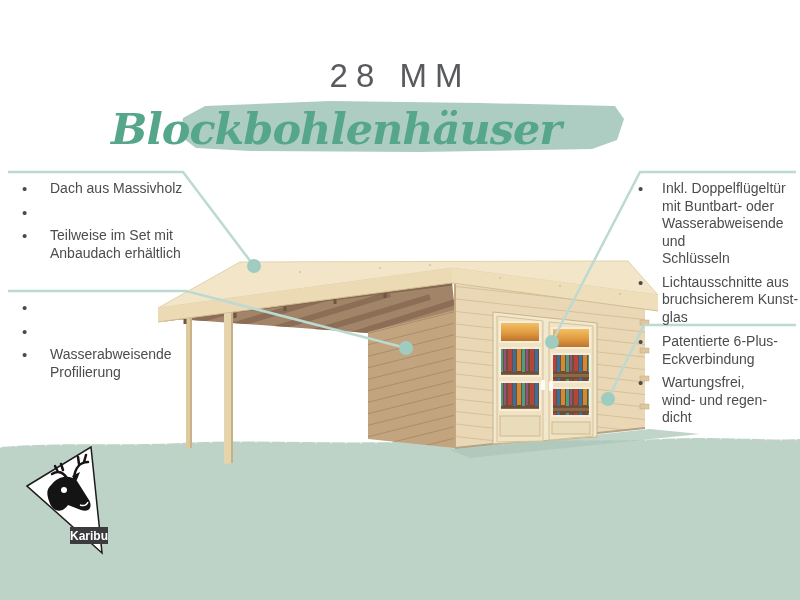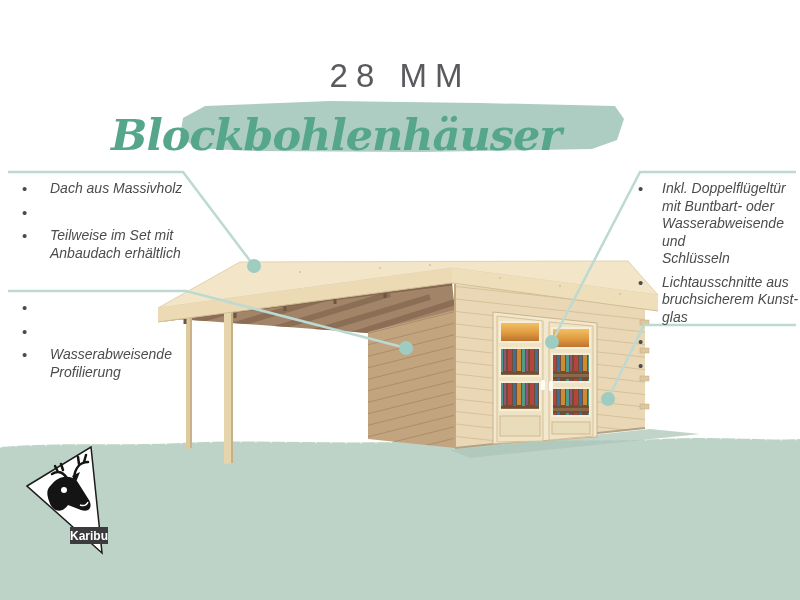--- a/index.html
+++ b/index.html
@@ -1,28 +1,28 @@
 <!DOCTYPE html>
 <html><head>
 <meta charset="utf-8">
 <style>
   html,body{margin:0;padding:0;background:#e8e8e8;}
   .canvas{position:relative;width:800px;height:600px;background:#ffffff;overflow:hidden;
           font-family:"Liberation Sans",sans-serif;margin:0 auto;}
   .art{position:absolute;left:0;top:0;width:800px;height:600px;}
   .title{position:absolute;top:57px;left:0;width:800px;text-align:center;
          font-size:33px;letter-spacing:8px;color:#595a5d;font-weight:400;}
-  .script-title{position:absolute;top:110px;left:0;width:672px;text-align:center;
+  .script-title{position:absolute;top:104px;left:0;width:672px;text-align:center;
          font-family:"DejaVu Serif",serif;font-style:italic;font-weight:bold;
          font-size:43px;color:#55a68b;letter-spacing:-1px;}
   ul.features{position:absolute;list-style:none;margin:0;padding:0;
          font-size:14px;line-height:17.5px;color:#4b4c4e;}
   ul.features li{display:flex;margin:0 0 6px 0;}
   ul.features .dot{flex:0 0 26px;font-size:15px;color:#4b4c4e;}
-  ul.features .txt{white-space:pre-line;font-style:italic;}
+  ul.features .txt{white-space:pre-line;}
   ul.fl .dot{flex-basis:28px;padding-left:10px;}
   ul.fr .dot{flex-basis:24px;padding-left:4px;}
 </style>
 </head>
 <body>
 
 <div class="canvas">
 
 <svg class="art" viewBox="0 0 800 600">
   <defs>
@@ -222,20 +222,25 @@
       <span class="txt">Lichtausschnitte aus
 bruchsicherem Kunst-
 glas</span>
     </li>
   </ul>
 
 <ul class="features fr" style="left:634px;top:333px;width:170px;">
 
     <li>
       <span class="dot">•</span>
-    </li>
-
-    <li>
-      <span class="dot">•</span>
+      <span class="txt">Patentierte 6-Plus-
+Eckverbindung</span>
+    </li>
+
+    <li>
+      <span class="dot">•</span>
+      <span class="txt">Wartungsfrei,
+wind- und regen-
+dicht</span>
     </li>
   </ul>
 
 </div>
 
 </body></html>

